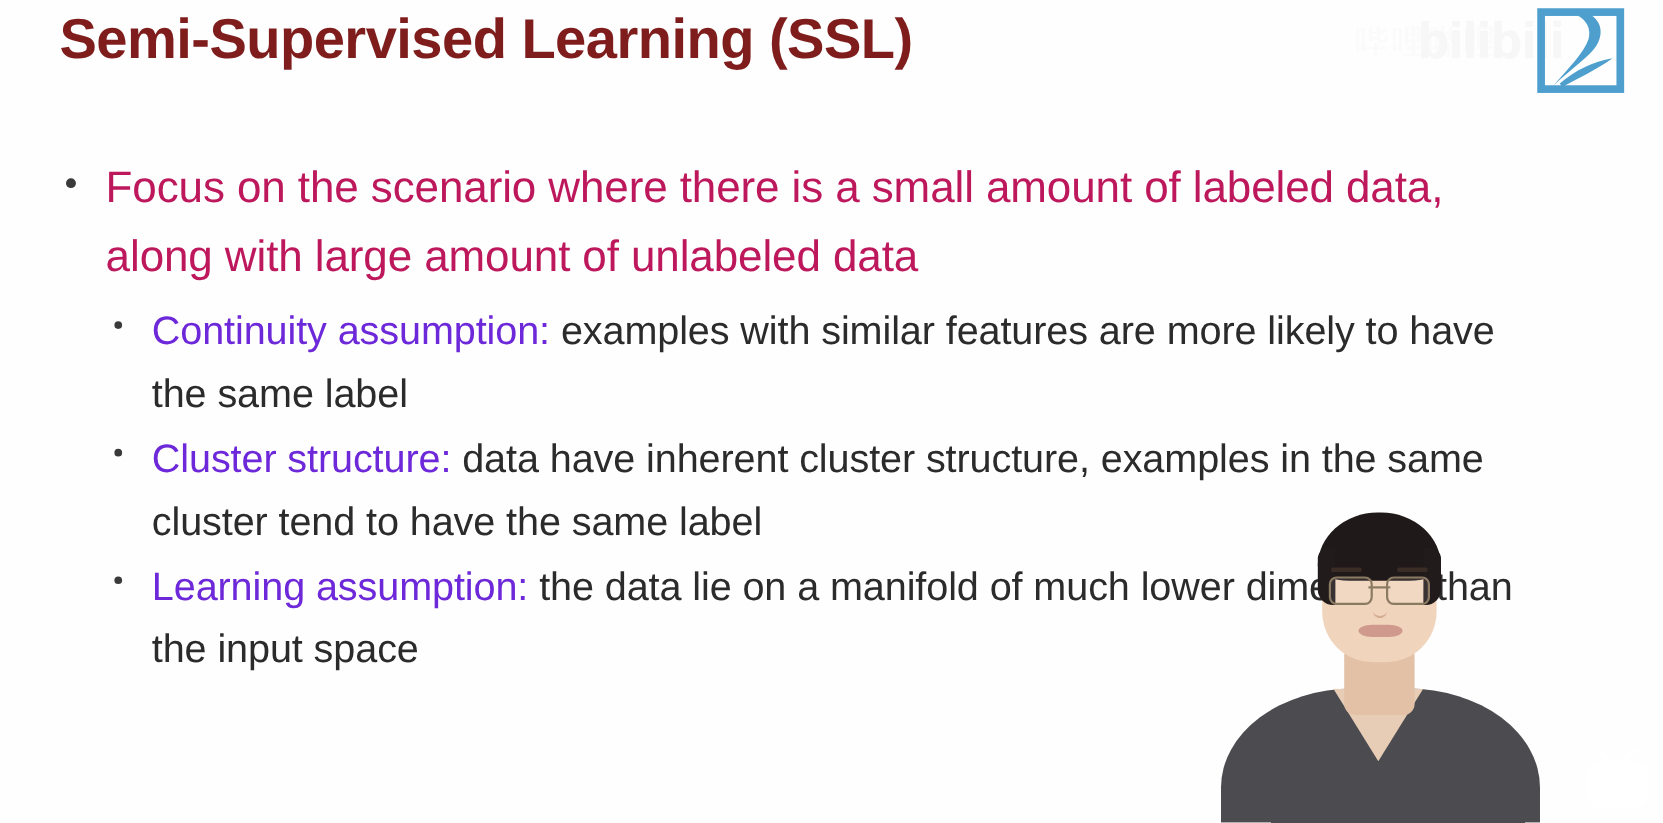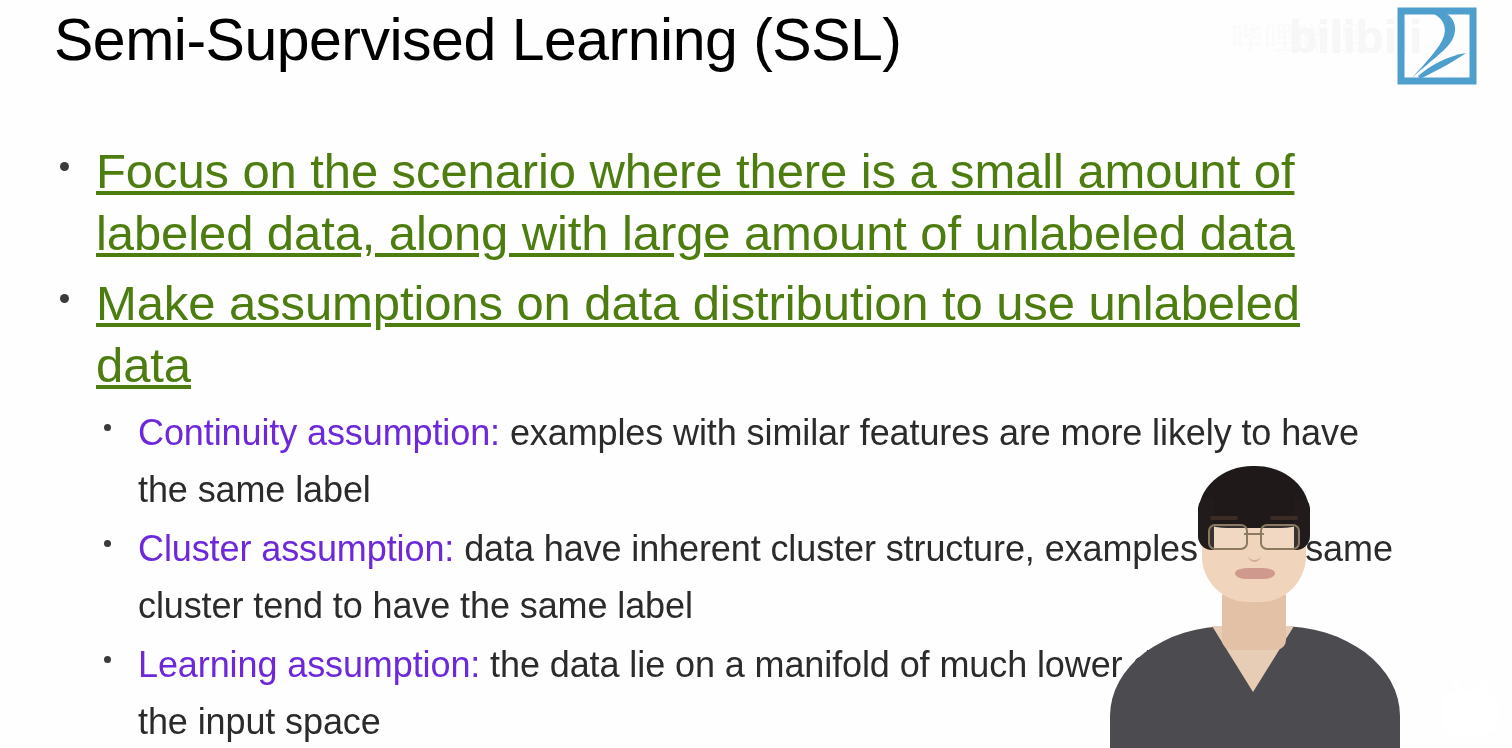--- a/index.html
+++ b/index.html
@@ -18,24 +18,24 @@
     height: 748px;
     background: #fefefe;
     overflow: hidden;
   }
 
   
   .slide-title {
     position: absolute;
     left: 54px;
     top: 4px;
-    font-size: 59px;
+    font-size: 51px;
     line-height: 1.25;
-    font-weight: 400;
-    color: #000000;
+    font-weight: 700;
+    color: #7f1d1d;
     letter-spacing: -0.5px;
     white-space: nowrap;
   }
 
   
   .body-list {
     position: absolute;
     left: 54px;
     top: 140px;
     width: 1340px;
@@ -49,26 +49,25 @@
   .l1-bullet {
     position: absolute;
     left: 6px;
     top: 22px;
     width: 9px;
     height: 9px;
     border-radius: 50%;
     background: #3a3a3a;
   }
   .l1-text {
-    font-size: 49px;
+    font-size: 40px;
     line-height: 62px;
-    color: #4d7c0f;
+    color: #be185d;
     font-weight: 400;
     letter-spacing: -0.1px;
-    text-decoration: underline;
   }
 
   .l2-list {
     margin-top: 6px;
   }
   .l2-item {
     position: relative;
     padding-left: 44px;
     margin-left: 40px;
     margin-bottom: 2px;
@@ -289,35 +288,31 @@
     <path d="M22 70 C 36 58, 52 50, 70 47 C 54 58, 38 66, 24 73 Z" fill="#4e9fce"></path>
   </svg>
 
   <div class="body-list">
 
     <div class="l1-item">
       <span class="l1-bullet"></span>
       <div class="l1-text">Focus on the scenario where there is a small amount of labeled data, along with large amount of unlabeled data</div>
     </div>
 
-    <div class="l1-item">
-      <span class="l1-bullet"></span>
-      <div class="l1-text">Make assumptions on data distribution to use unlabeled data</div>
-    </div>
 
     <div class="l2-list">
 
       <div class="l2-item">
         <span class="l2-bullet"></span>
         <div class="l2-text"><span class="accent">Continuity assumption:</span><span> examples with similar features are more likely to have the same label</span></div>
       </div>
 
       <div class="l2-item">
         <span class="l2-bullet"></span>
-        <div class="l2-text"><span class="accent">Cluster assumption:</span><span> data have inherent cluster structure, examples in the same cluster tend to have the same label</span></div>
+        <div class="l2-text"><span class="accent">Cluster structure:</span><span> data have inherent cluster structure, examples in the same cluster tend to have the same label</span></div>
       </div>
 
       <div class="l2-item">
         <span class="l2-bullet"></span>
         <div class="l2-text"><span class="accent">Learning assumption:</span><span> the data lie on a manifold of much lower dimension than the input space</span></div>
       </div>
 
     </div>
   </div>
 

